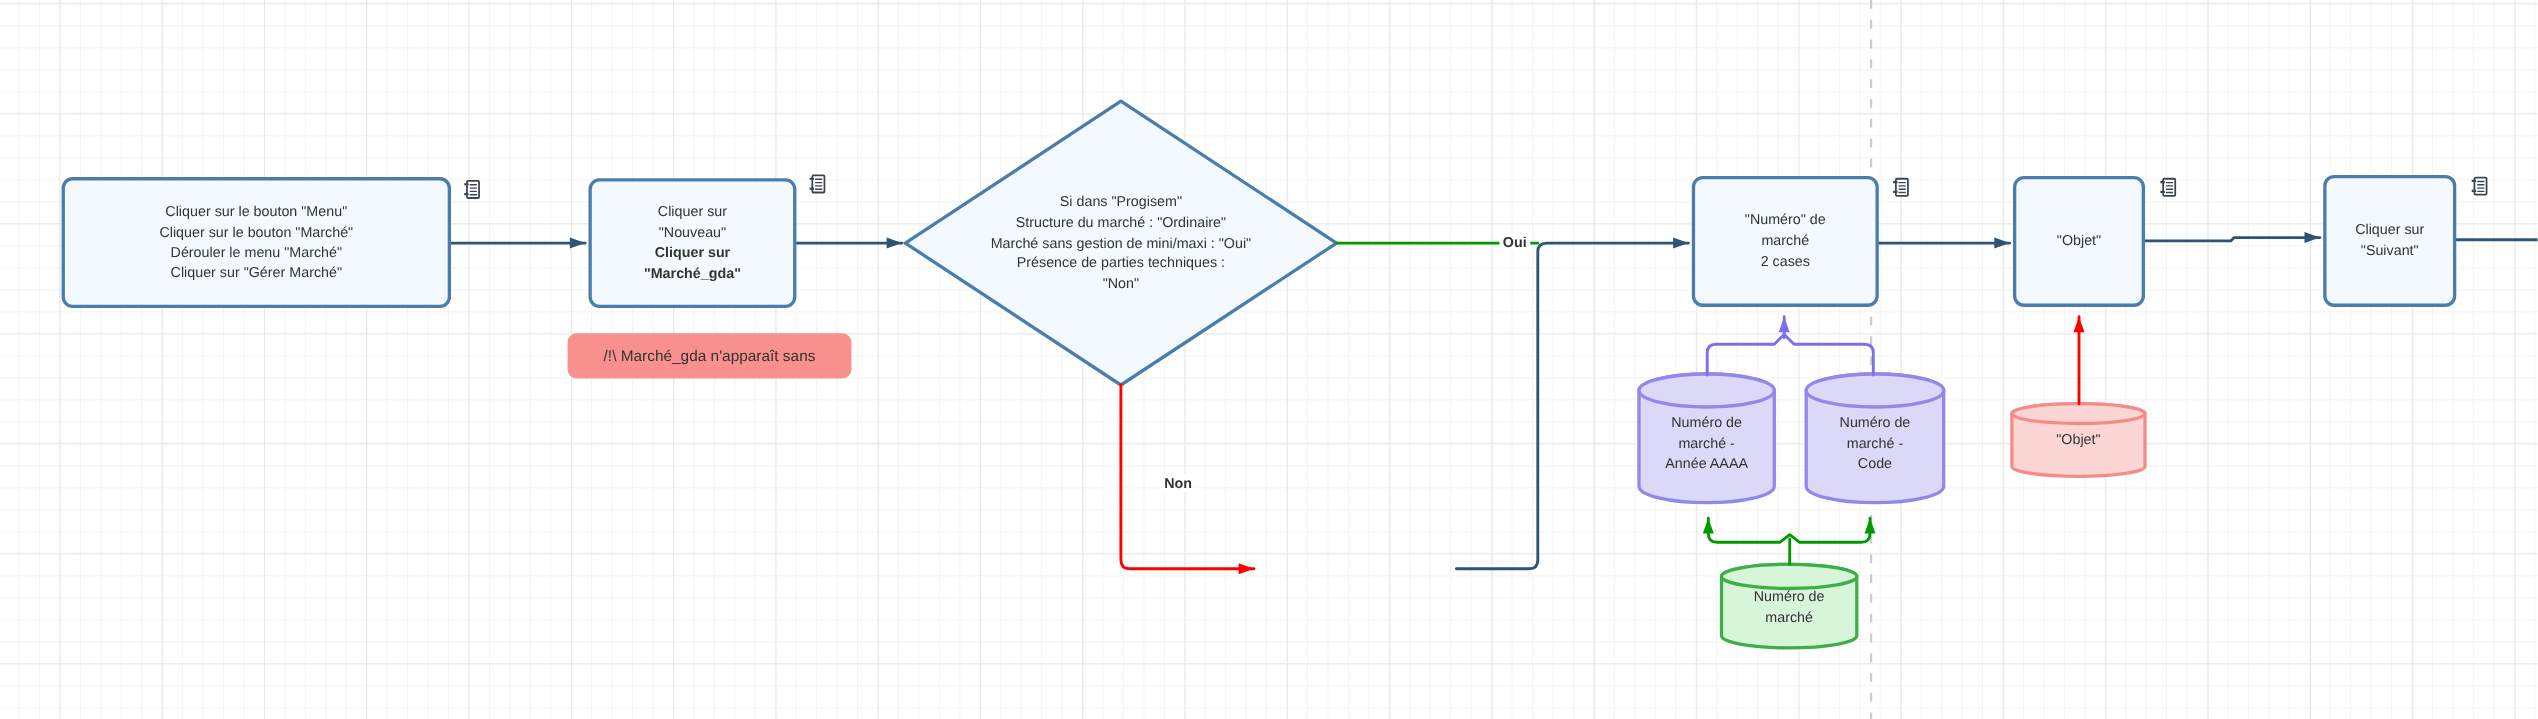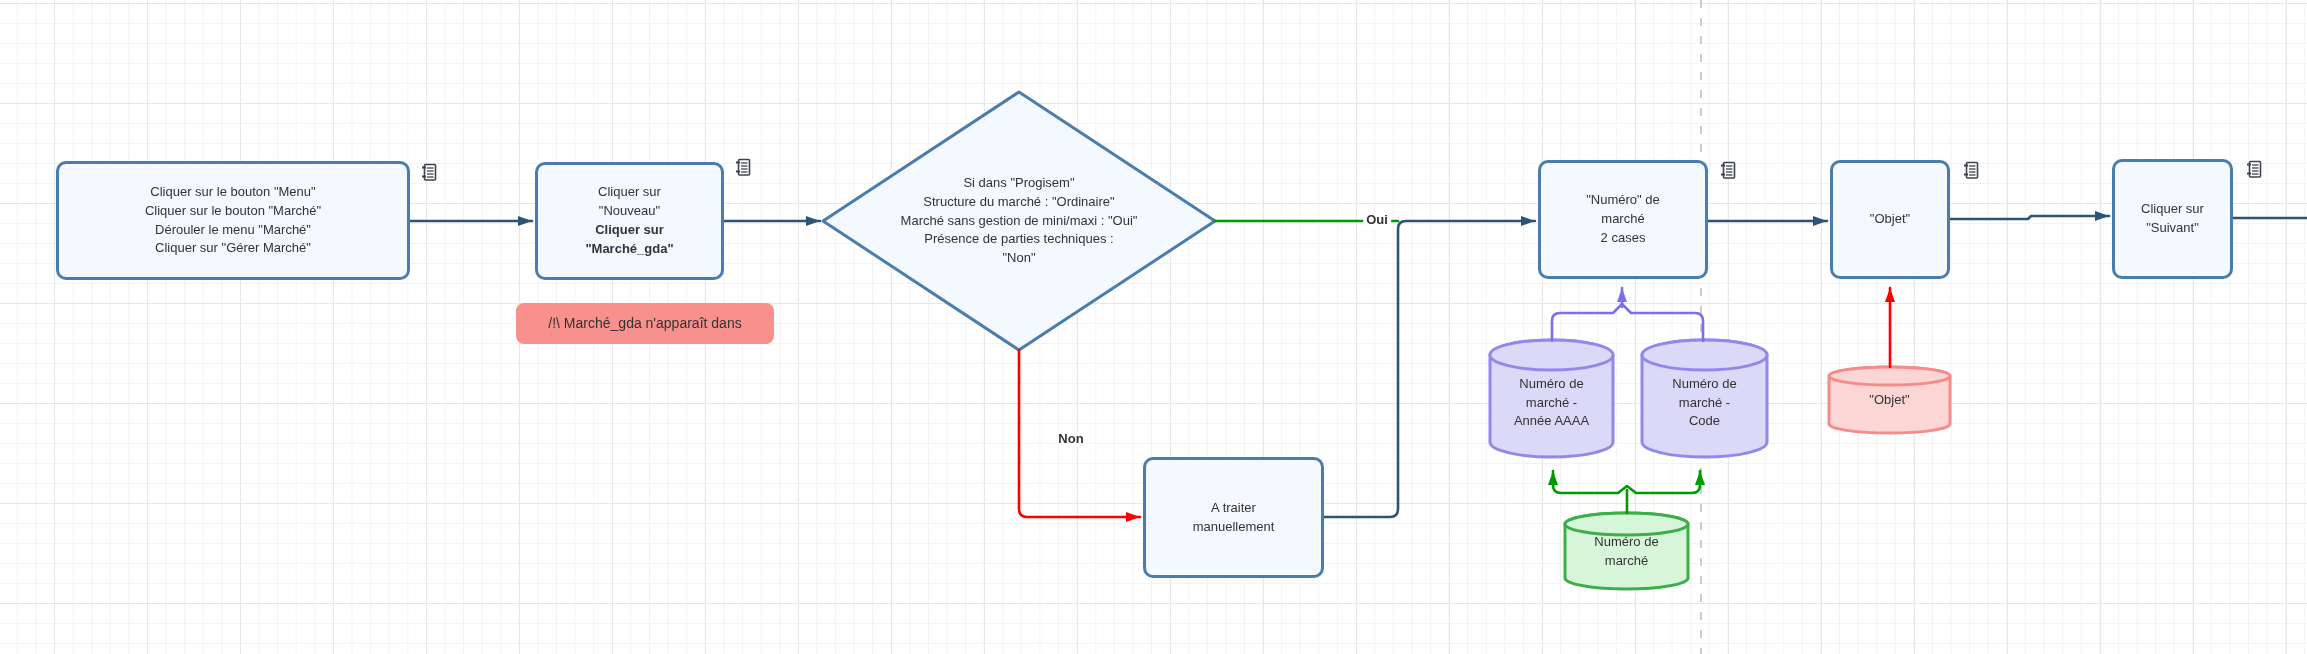--- a/index.html
+++ b/index.html
@@ -127,33 +127,29 @@
   </div>
 
   <div class="node box" style="left:535px;top:162px;width:189px;height:118px;flex-direction:column;">
     <div>Cliquer sur
 "Nouveau"</div>
     <div class="bold">Cliquer sur
 "Marché_gda"</div>
   </div>
 
   <div class="node note" style="left:516px;top:303px;width:258px;height:41px;">
-    <div>/!\ Marché_gda n'apparaît dans</div>
+    <div>/!\ Marché_gda n'apparaît sans</div>
   </div>
 
   <div class="overlay-text" style="left:854px;top:156px;width:330px;height:130px;">Si dans "Progisem"
 Structure du marché : "Ordinaire"
 Marché sans gestion de mini/maxi : "Oui"
 Présence de parties techniques :
 "Non"</div>
 
-  <div class="node box" style="left:1143px;top:457px;width:181px;height:121px;">
-    <div>A traiter
-manuellement</div>
-  </div>
 
   <div class="node box" style="left:1538px;top:160px;width:170px;height:119px;">
     <div>"Numéro" de
 marché
 2 cases</div>
   </div>
 
   <div class="node box" style="left:1830px;top:160px;width:120px;height:119px;">
     <div>"Objet"</div>
   </div>

